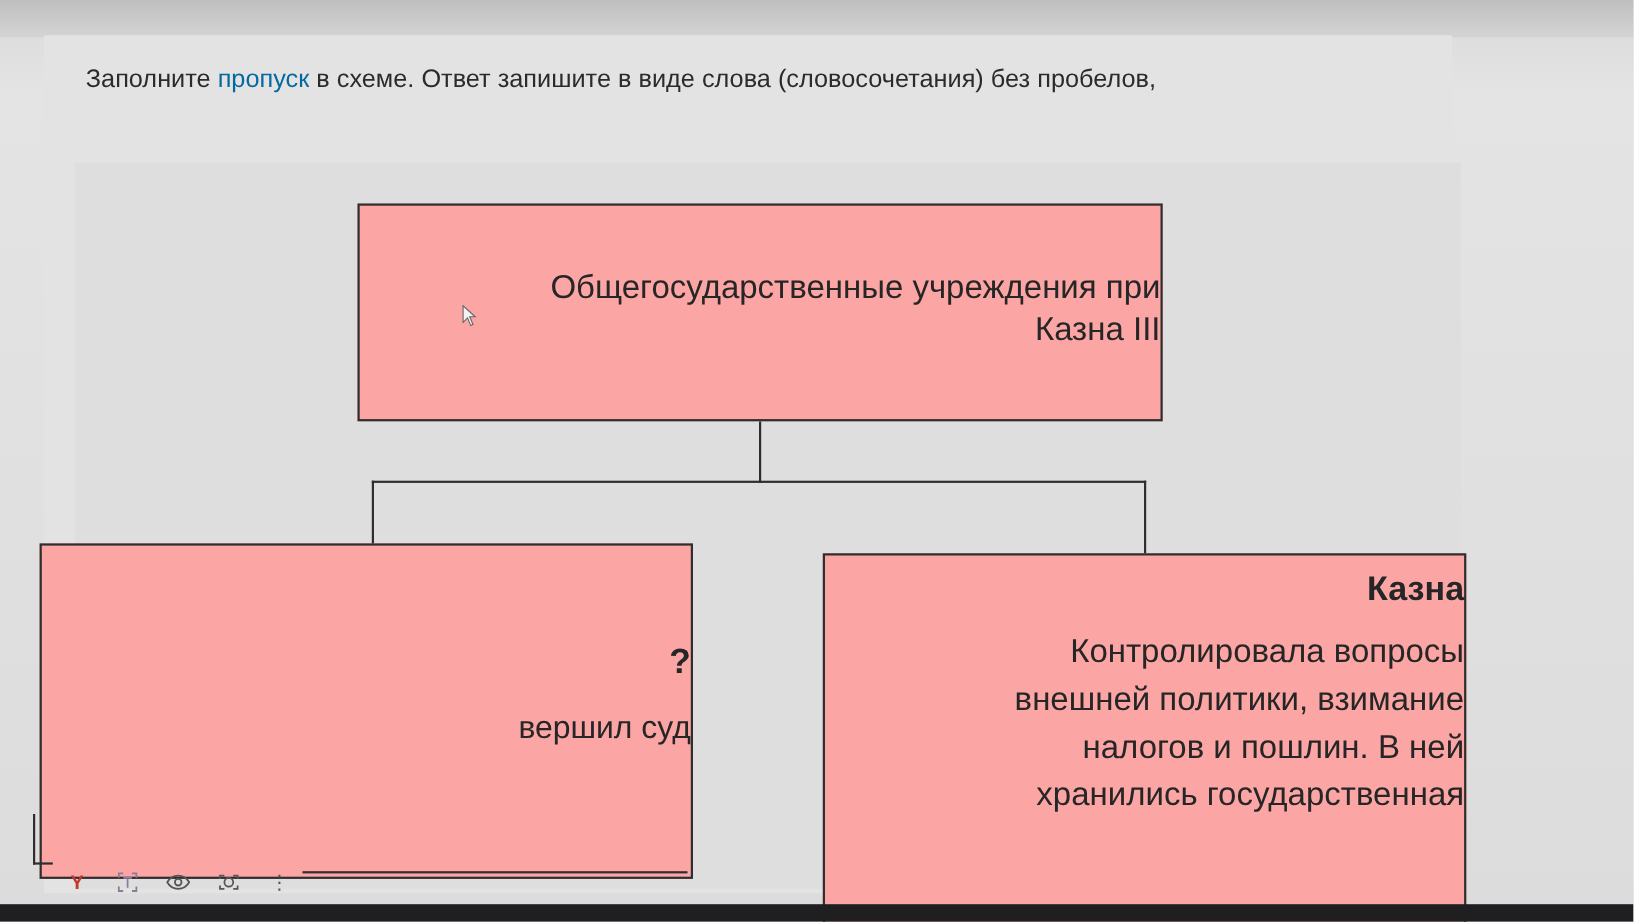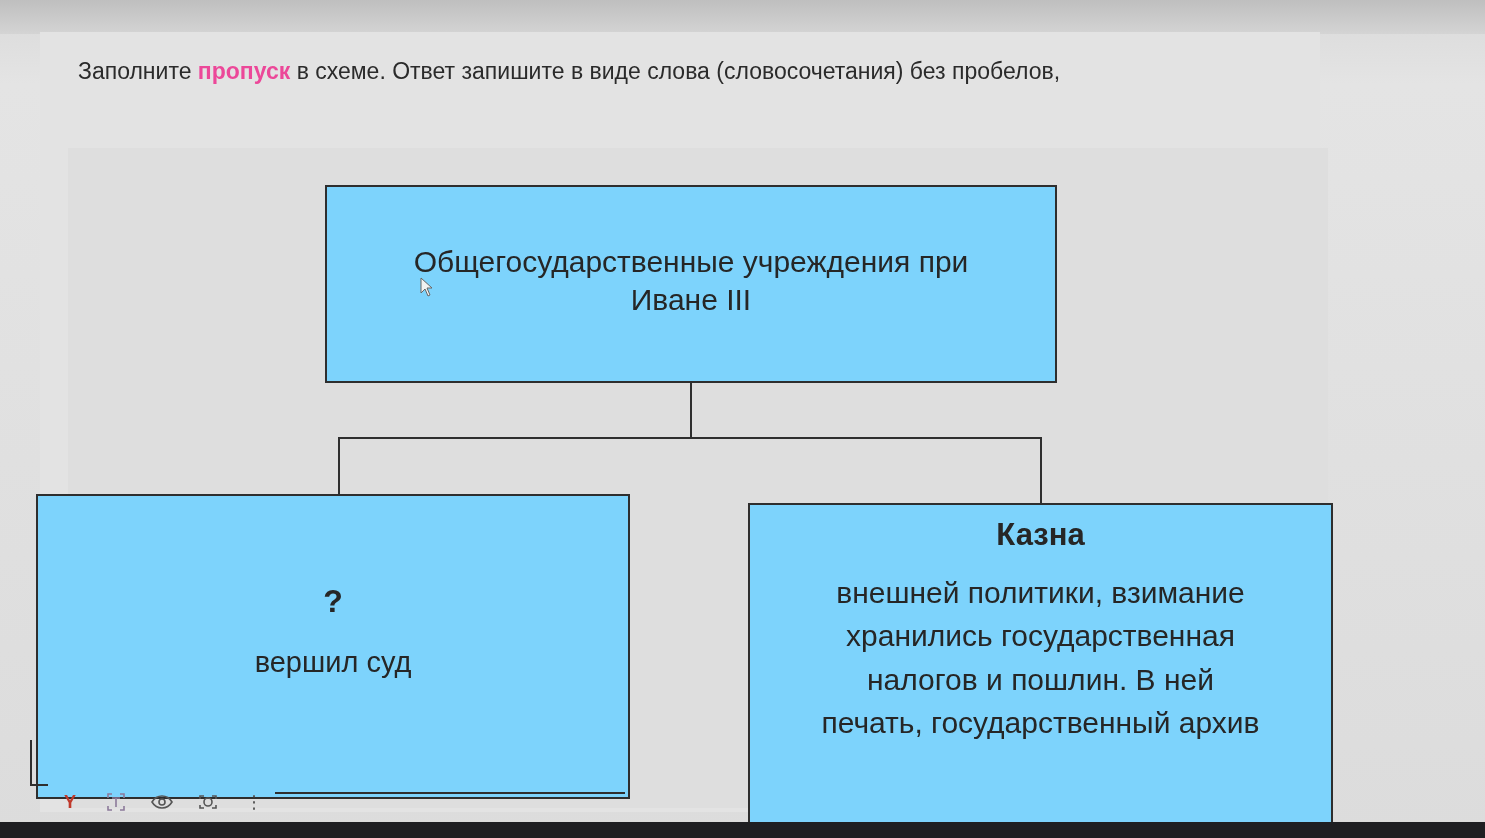--- a/index.html
+++ b/index.html
@@ -9,25 +9,25 @@
     font-family: "Liberation Sans", sans-serif;
   }
   .top-strip { position: absolute; left: 0; top: 0; width: 1485px; height: 34px;
     background: linear-gradient(180deg, #bfbfbf, #d4d4d4); }
   .page { position: absolute; left: 40px; top: 32px; width: 1280px; height: 780px;
     background: #e3e3e3; }
   .bottom-bar { position: absolute; left: 0; top: 822px; width: 1485px; height: 16px;
     background: #1f1f22; }
   .instructions { position: absolute; left: 78px; top: 55px; width: 1230px;
     font-size: 23px; line-height: 32px; color: #2b2b2b; }
-  .instructions b { font-weight: bold; color: #ec4899; }
+  .instructions b { font-weight: normal; color: #0369a1; }
   .diagram-area { position: absolute; left: 68px; top: 148px; width: 1260px; height: 660px;
     background: #dedede; }
-  .box { position: absolute; border: 2px solid #2e2e2e; background: #7dd3fc; box-sizing: border-box;
-    display: flex; flex-direction: column; align-items: center; justify-content: center;
+  .box { position: absolute; border: 2px solid #2e2e2e; background: #fca5a5; box-sizing: border-box;
+    display: flex; flex-direction: column; align-items: flex-end; justify-content: center;
     text-align: center; color: #262626; }
   .box-root { left: 325px; top: 185px; width: 732px; height: 198px; font-size: 30px;
     line-height: 38px; justify-content: flex-start; padding-top: 56px; }
   .box-left { left: 36px; top: 494px; width: 594px; height: 305px; font-size: 29px;
     line-height: 43px; padding-bottom: 30px; }
   .box-right { left: 748px; top: 503px; width: 585px; height: 356px; font-size: 30px;
     line-height: 43.5px; justify-content: flex-start; padding-top: 8px; }
   .box-title { font-weight: bold; font-size: 31px; margin-bottom: 14px; }
   .q-mark { font-weight: bold; font-size: 32px; margin-bottom: 18px; }
   .line { position: absolute; background: #2e2e2e; }
@@ -48,34 +48,34 @@
 
 <div class="diagram-area"></div>
 
 <div class="line" style="left:690px; top:383px; width:2px; height:56px;"></div>
 <div class="line" style="left:338px; top:437px; width:704px; height:2px;"></div>
 <div class="line" style="left:338px; top:437px; width:2px; height:58px;"></div>
 <div class="line" style="left:1040px; top:437px; width:2px; height:67px;"></div>
 
 <div class="box box-root">
   <div>Общегосударственные учреждения при</div>
-  <div>Иване III</div>
+  <div>Казна III</div>
 </div>
 
 <div class="box box-left">
   <div class="q-mark">?</div>
   <div>вершил суд</div>
 </div>
 
 <div class="box box-right">
   <div class="box-title">Казна</div>
+  <div>Контролировала вопросы</div>
   <div>внешней политики, взимание</div>
+  <div>налогов и пошлин. В ней</div>
   <div>хранились государственная</div>
-  <div>налогов и пошлин. В ней</div>
-  <div>печать, государственный архив</div>
 </div>
 
 <div class="line" style="left:30px; top:740px; width:2px; height:46px;"></div>
 <div class="line" style="left:30px; top:784px; width:18px; height:2px;"></div>
 <div class="line" style="left:275px; top:792px; width:350px; height:2px;"></div>
 
 <div class="toolbar">
   <div class="tb-icon" style="color:#c0392b; font-weight:bold;">Y</div>
   <div class="tb-icon">
     <svg width="20" height="20" viewBox="0 0 20 20">

